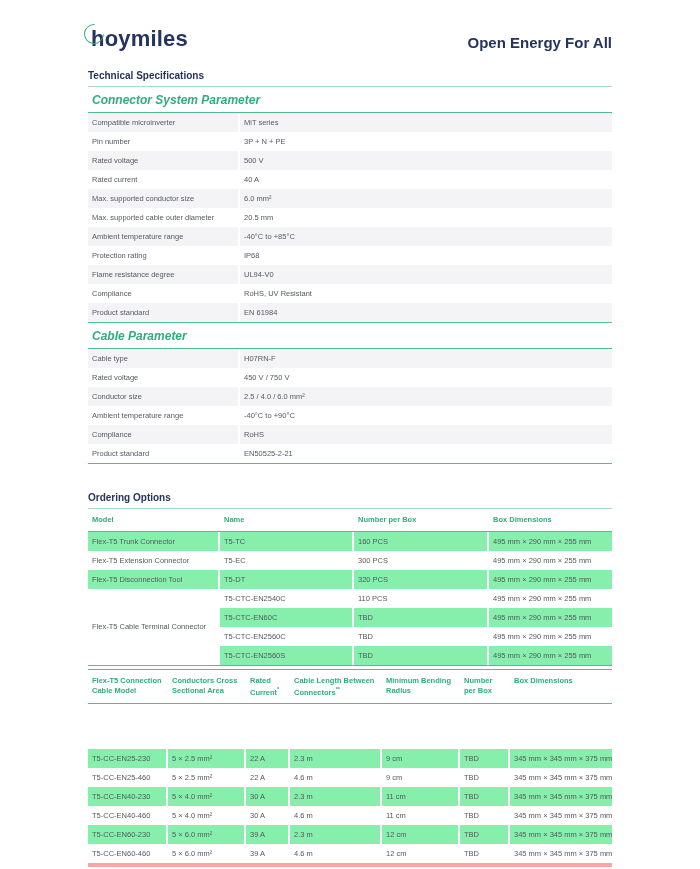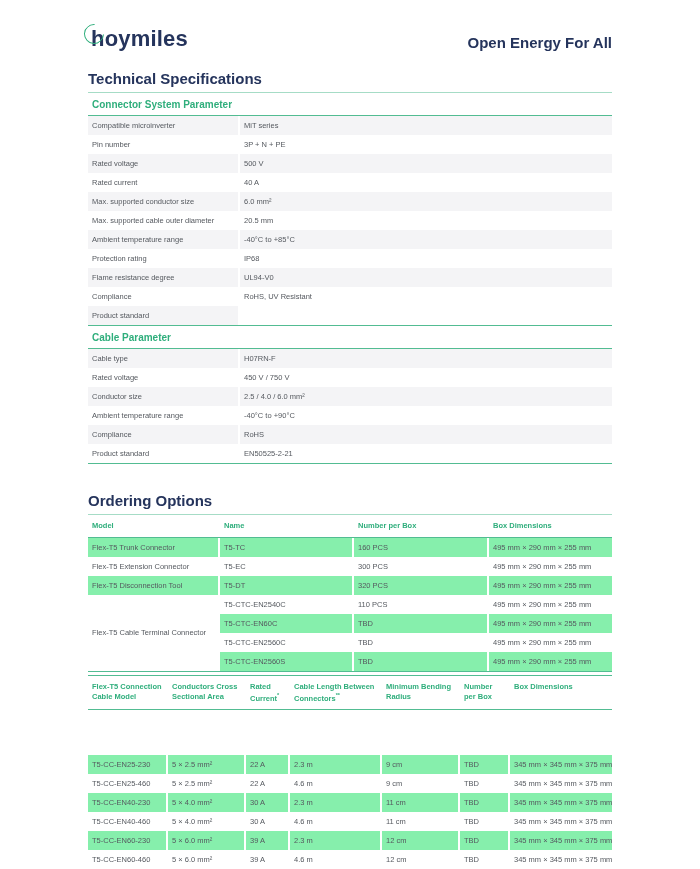--- a/index.html
+++ b/index.html
@@ -10,28 +10,28 @@
   
   .topbar { display:flex; justify-content:space-between; align-items:flex-start; height:24px; }
   .logo { position:relative; display:inline-block; padding-left:3px; }
   .logo-text { font-size:22px; font-weight:bold; color:#25345c; letter-spacing:0.2px; }
   .logo-arc { position:absolute; left:-4px; top:-2px; width:20px; height:20px;
     border:1.6px solid #2fae7c; border-radius:50%; border-top-color:transparent;
     transform:rotate(48deg); }
   .slogan { font-size:15px; font-weight:bold; color:#25345c; margin-top:8px; }
 
   
-  .sec-title { font-size:15px; font-weight:bold; color:#25345c;
+  .sec-title { font-size:10px; font-weight:bold; color:#25345c;
     padding-bottom:5px; border-bottom:1px solid #a6dcc6; }
   .mt20 { margin-top:20px; }
   .mt28 { margin-top:28px; }
 
   
-  .spec-header { font-size:10px; font-weight:bold; color:#2fae7c;
-    padding:6px 4px 5px 4px; border-bottom:1px solid #52bc92; }
+  .spec-header { font-size:12px; font-weight:bold; color:#2fae7c;
+    padding:6px 4px 5px 4px; border-bottom:1px solid #52bc92;font-style:italic; }
   .spec-header.bt { border-top:1px solid #52bc92; }
   .spec-table { border-bottom:1px solid #52bc92; }
   .spec-row { display:flex; height:19px; column-gap:2px; }
   .spec-row.alt .cell { background:#f4f4f6; }
   .spec-label { width:150px; padding-left:4px; font-size:7.5px; color:#55595f;
     line-height:19px; white-space:nowrap; }
   .spec-value { flex:1; text-align:left; font-size:7.5px; color:#55595f; line-height:19px; }
 
   
   .t1 { display:grid; grid-template-columns:130px 132px 133px 1fr; column-gap:2px; }
@@ -110,20 +110,21 @@
       <div class="spec-row alt">
         <div class="spec-label cell">Flame resistance degree</div>
         <div class="spec-value cell">UL94-V0</div>
       </div>
       <div class="spec-row">
         <div class="spec-label cell">Compliance</div>
         <div class="spec-value cell">RoHS, UV Resistant</div>
       </div>
       <div class="spec-row alt">
         <div class="spec-label cell">Product standard</div>
+        <div class="spec-value cell">EN 61984</div>
       </div>
       <div class="spec-header bt">Cable Parameter</div>
       <div class="spec-row alt">
         <div class="spec-label cell">Cable type</div>
         <div class="spec-value cell">H07RN-F</div>
       </div>
       <div class="spec-row">
         <div class="spec-label cell">Rated voltage</div>
         <div class="spec-value cell">450 V / 750 V</div>
       </div>

